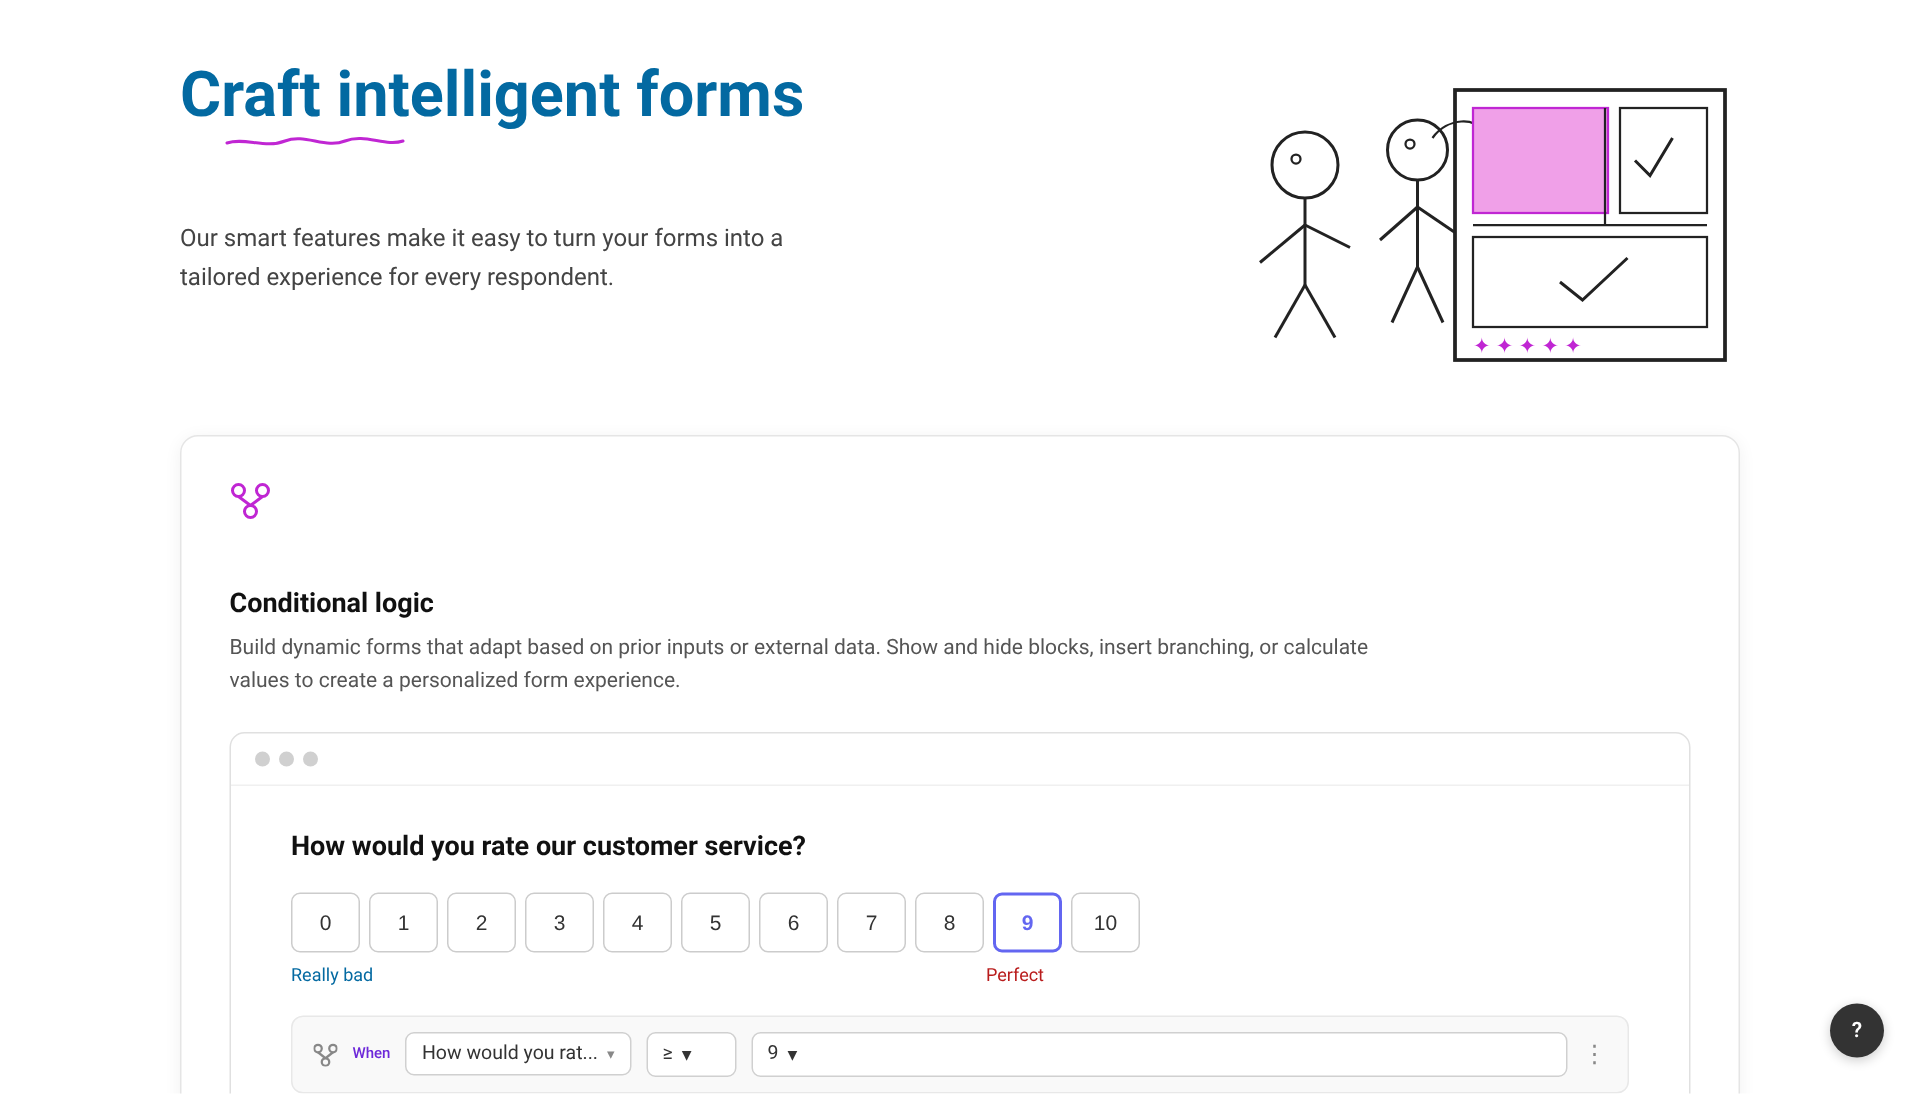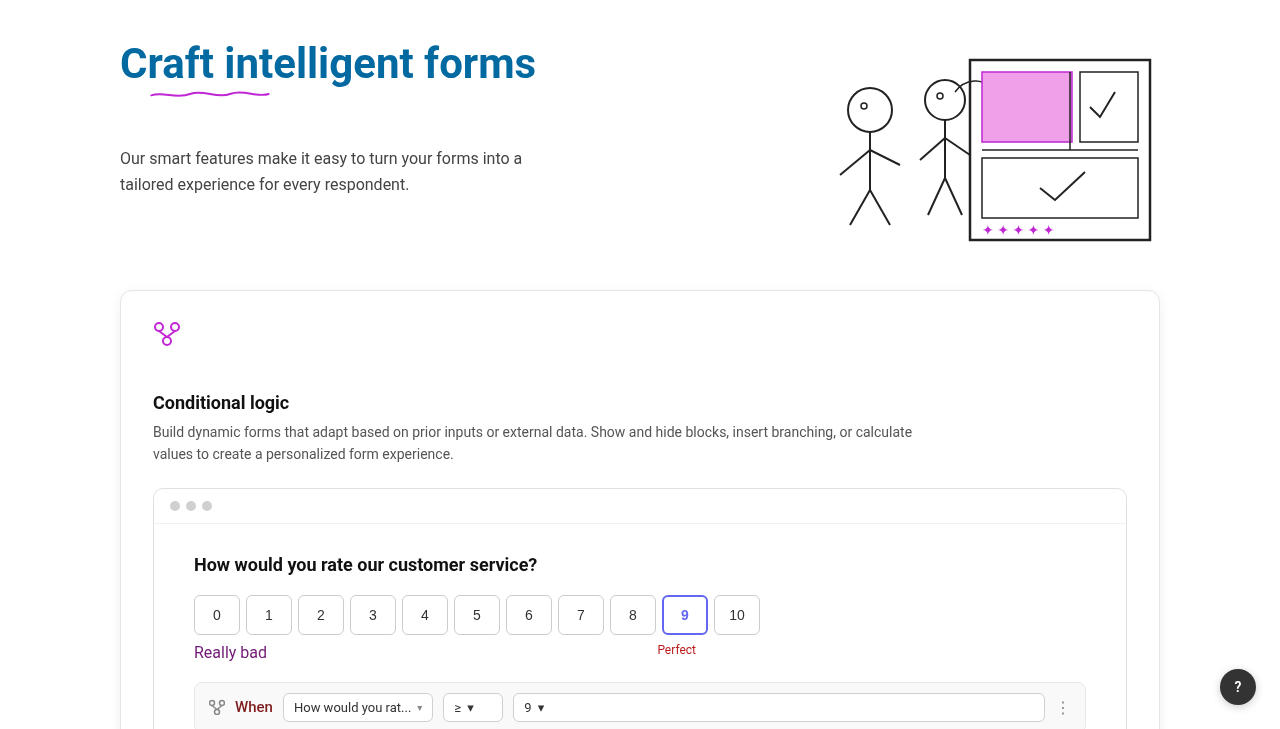--- a/index.html
+++ b/index.html
@@ -161,43 +161,43 @@
     }
 
     .rating-labels {
       display: flex;
       justify-content: space-between;
       max-width: 502px;
       margin-bottom: 20px;
     }
 
     .label-bad {
-      font-size: 16px;
-      color: #701a75;
+      font-size: 12px;
+      color: #0369a1;
     }
 
     .label-perfect {
       font-size: 12px;
       color: #b91c1c;
     }
 
     
     .condition-row {
       background: #f9f9f9;
       border: 1px solid #e8e8e8;
       border-radius: 8px;
       padding: 10px 14px;
       display: flex;
       align-items: center;
       gap: 10px;
     }
 
     .condition-label {
-      font-size: 15px;
-      color: #7f1d1d;
+      font-size: 10px;
+      color: #6d28d9;
       font-weight: 500;
     }
 
     .condition-select {
       display: flex;
       align-items: center;
       background: #ffffff;
       border: 1px solid #d0d0d0;
       border-radius: 6px;
       padding: 6px 10px;

